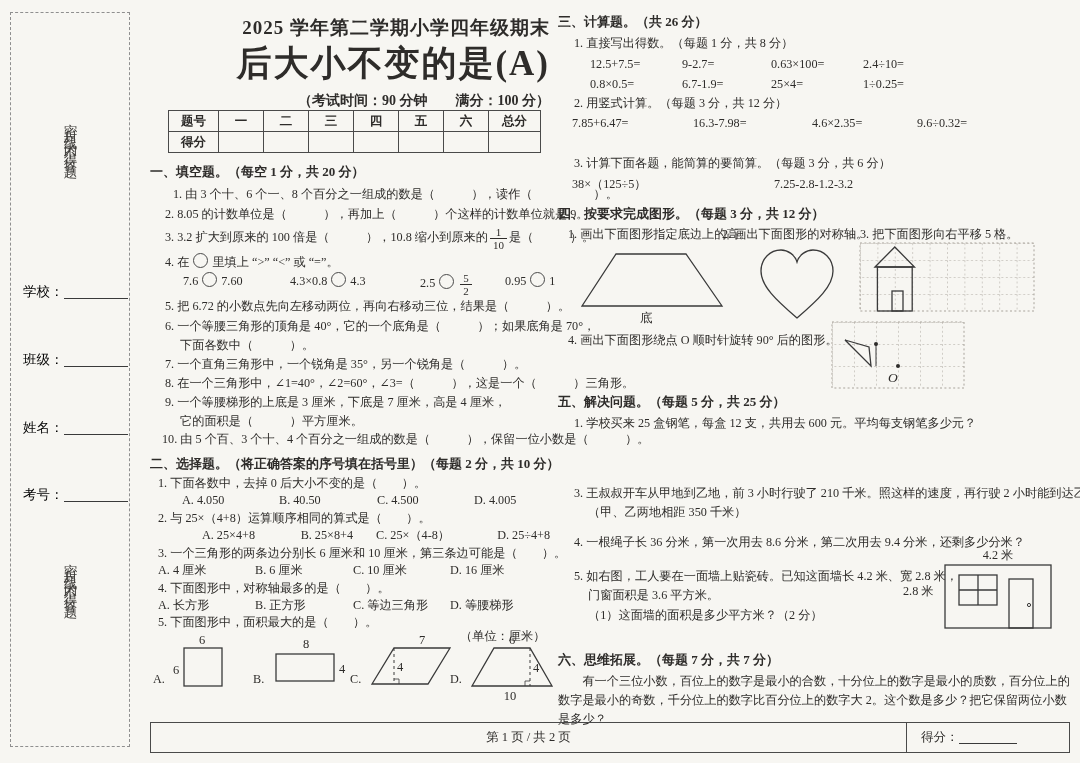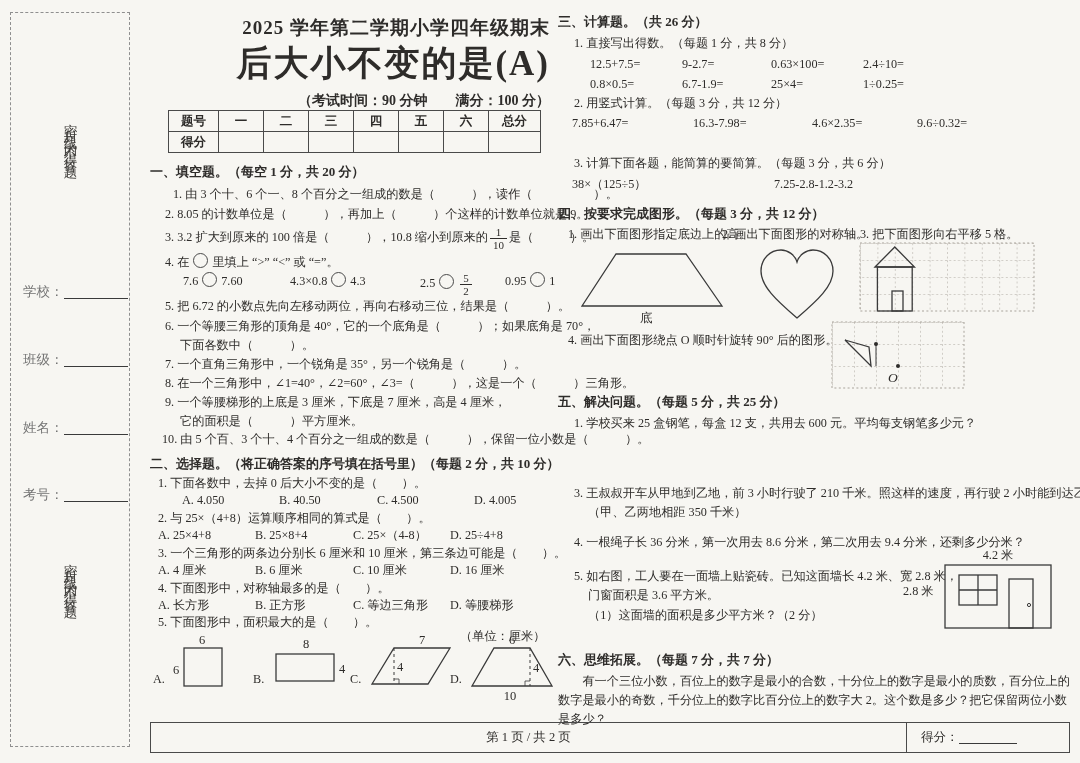--- a/index.html
+++ b/index.html
@@ -11,21 +11,21 @@
   .ln{position:absolute;white-space:nowrap;font-size:12.2px;line-height:1.25;}
   .bold{font-weight:bold;}
   .center{text-align:right;}
   .ul{display:inline-block;border-bottom:1px solid #3a3a3a;height:1em;vertical-align:-3px;}
 
   
   .seal-box{position:absolute;left:10px;top:12px;width:118px;height:733px;border:1px dashed #8f8f8f;}
   .seal-text{position:absolute;left:50%;transform:translateX(-50%);
     writing-mode:vertical-rl;text-orientation:upright;letter-spacing:6px;
     font-size:13.5px;color:#3d3b38;}
-  .seal-field{position:absolute;left:12px;font-size:13.5px;color:#737373;}
+  .seal-field{position:absolute;left:12px;font-size:13.5px;color:#000000;}
 
   
   .col-left{position:absolute;left:150px;top:0;width:400px;height:763px;}
   .col-right{position:absolute;left:558px;top:0;width:518px;height:763px;}
 
   .h1{font-size:19px;font-weight:bold;letter-spacing:1px;width:400px;}
   .h2{font-size:35px;font-weight:bold;letter-spacing:2px;width:400px;}
   .h3{font-size:14px;font-weight:bold;width:400px;}
 
   table.score{border-collapse:collapse;position:absolute;left:18px;top:110px;}
@@ -145,21 +145,21 @@
 
   <div class="ln bold" style="top:456px;left:0;font-size:13px;">二、选择题。（将正确答案的序号填在括号里）（每题 2 分，共 10 分）</div>
   <div class="ln" style="top:476px;left:8px;">1. 下面各数中，去掉 0 后大小不变的是（　　）。</div>
   <div class="ln optrow" style="top:493px;margin-left:24px;">
     <span>A. 4.050</span>
     <span>B. 40.50</span>
     <span>C. 4.500</span>
     <span>D. 4.005</span>
   </div>
   <div class="ln" style="top:511px;left:8px;">2. 与 25×（4+8）运算顺序相同的算式是（　　）。</div>
-  <div class="ln optrow" style="top:528px;">
+  <div class="ln optrow" style="top:528px;text-align:right;">
     <span>A. 25×4+8</span>
     <span>B. 25×8+4</span>
     <span>C. 25×（4-8）</span>
     <span>D. 25÷4+8</span>
   </div>
   <div class="ln" style="top:546px;left:8px;">3. 一个三角形的两条边分别长 6 厘米和 10 厘米，第三条边可能是（　　）。</div>
   <div class="ln optrow" style="top:563px;">
     <span>A. 4 厘米</span>
     <span>B. 6 厘米</span>
     <span>C. 10 厘米</span>

